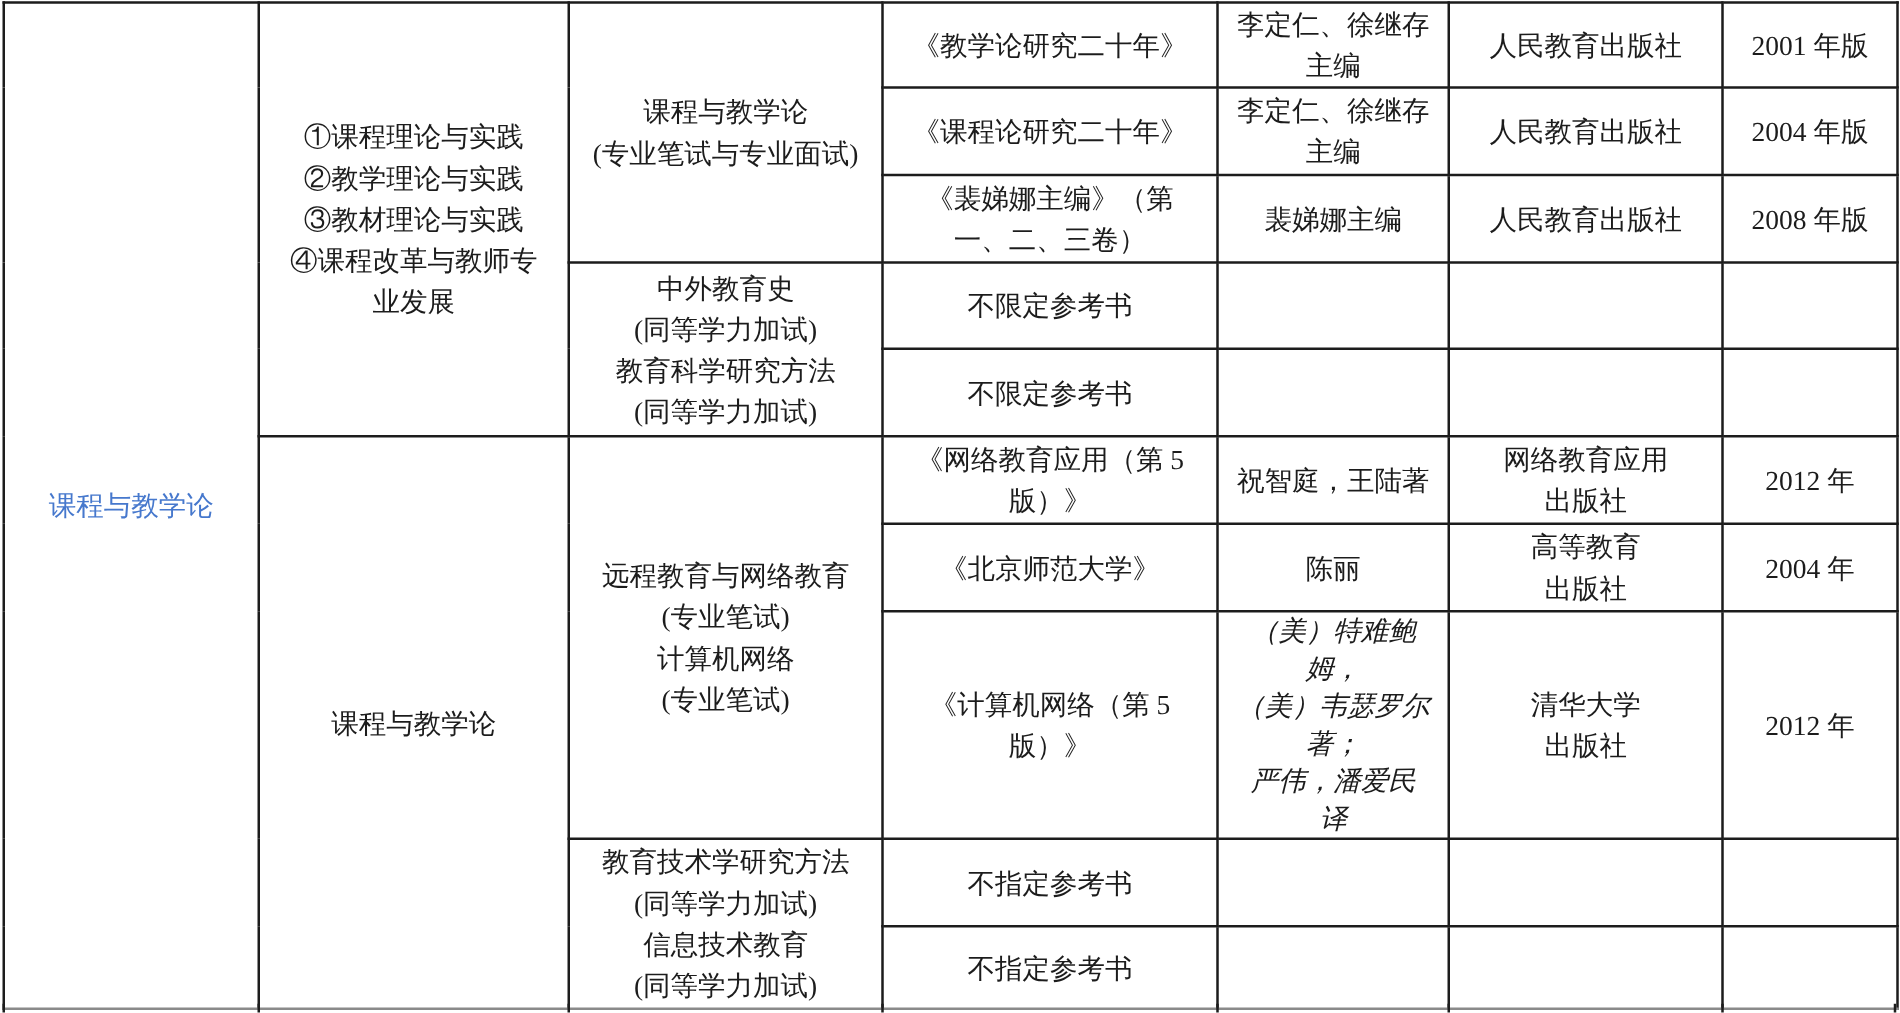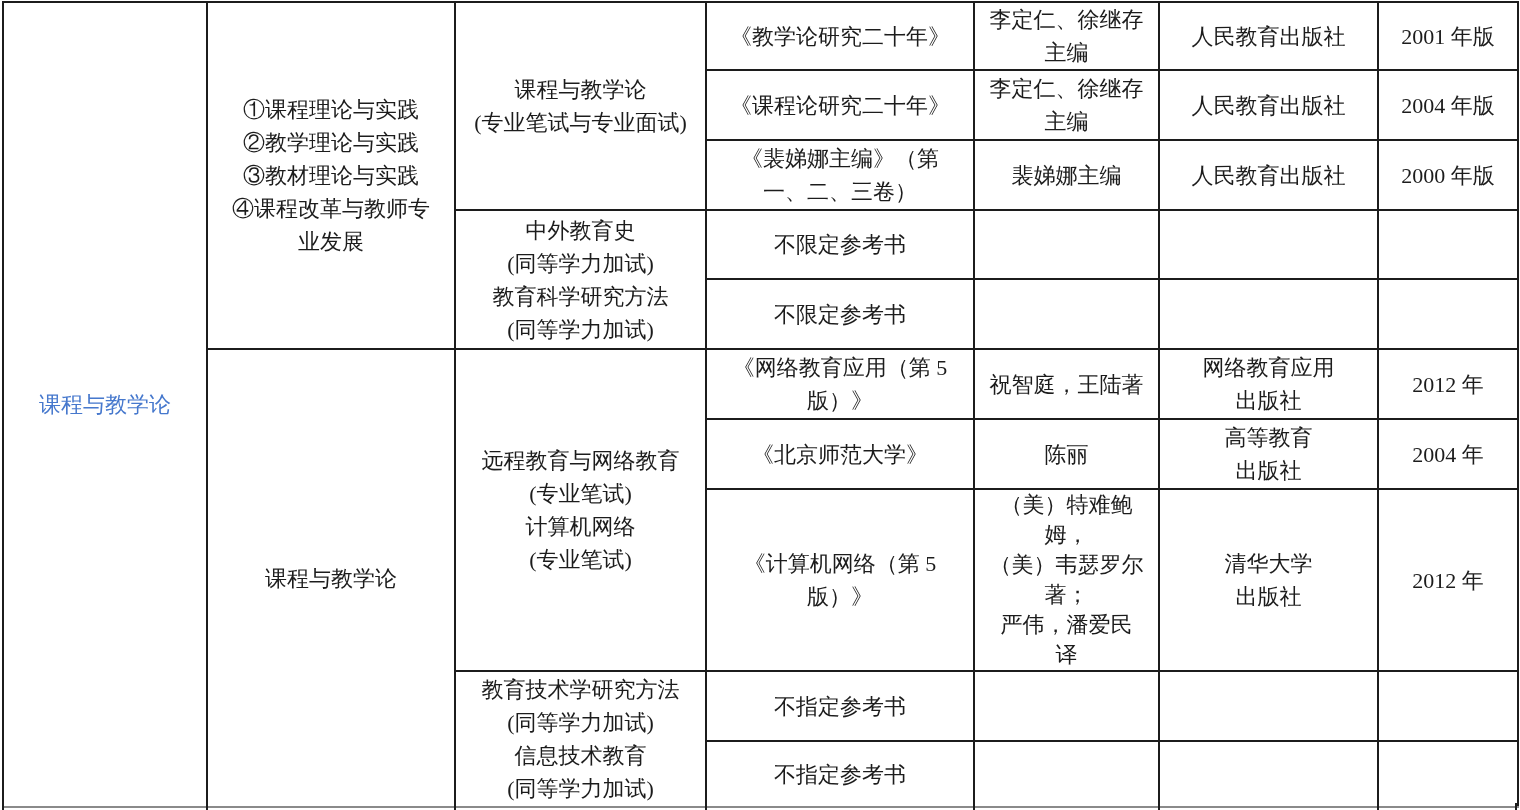--- a/index.html
+++ b/index.html
@@ -15,21 +15,21 @@
   }
   td{
     border:2px solid #1c1c1c;
     text-align:center;vertical-align:middle;
     font-size:22px;line-height:33px;color:#1c1c1c;
     white-space:pre-line;padding:0 2px;overflow:hidden;
   }
   tr.h1{height:67px}tr.h2{height:70px}tr.h3{height:70px}tr.h4{height:69px}
   tr.h5{height:70px}tr.h6{height:70px}tr.h7{height:70px}tr.h8{height:180px}
   tr.h9{height:70px}tr.h10{height:66px}
-  td.tight{line-height:30px;}
+  td.tight{line-height:30px;font-style:italic;}
   td.bb-gray{border-bottom:2px solid #8a8a8a;}
   .stub{position:absolute;width:2px;height:7px;top:803px;background:#1c1c1c;}
 </style>
 </head>
 <body>
 
 <div class="page">
   <table class="ref-table">
     <colgroup>
       <col style="width:204px">
@@ -61,21 +61,21 @@
         <td>李定仁、徐继存
 主编</td>
         <td>人民教育出版社</td>
         <td>2004 年版</td>
       </tr>
       <tr class="h3">
         <td>《裴娣娜主编》（第
 一、二、三卷）</td>
         <td>裴娣娜主编</td>
         <td>人民教育出版社</td>
-        <td>2000 年版</td>
+        <td>2008 年版</td>
       </tr>
       <tr class="h4">
         <td rowspan="2">中外教育史
 (同等学力加试)
 教育科学研究方法
 (同等学力加试)</td>
         <td>不限定参考书</td>
         <td></td>
         <td></td>
         <td></td>

